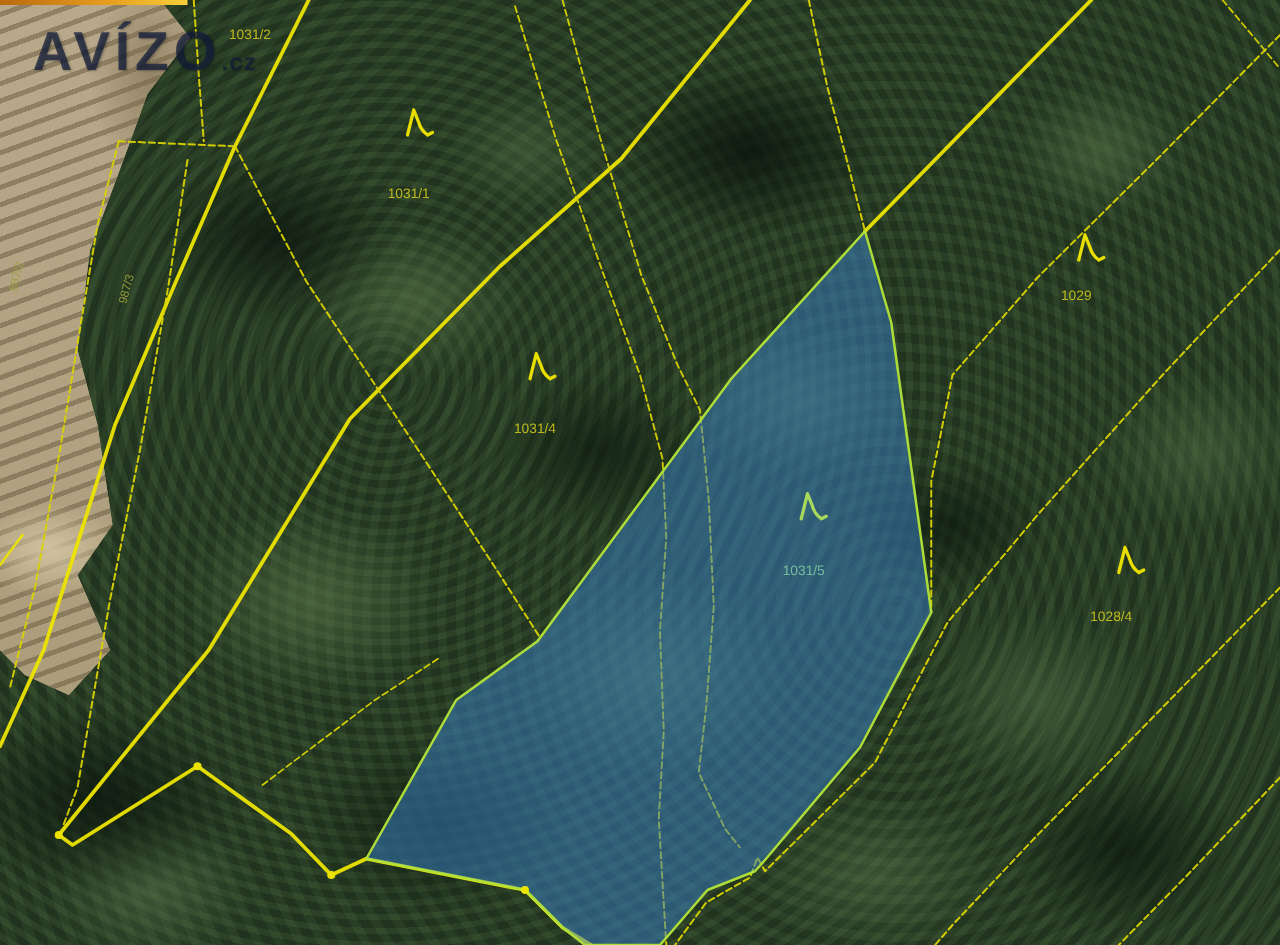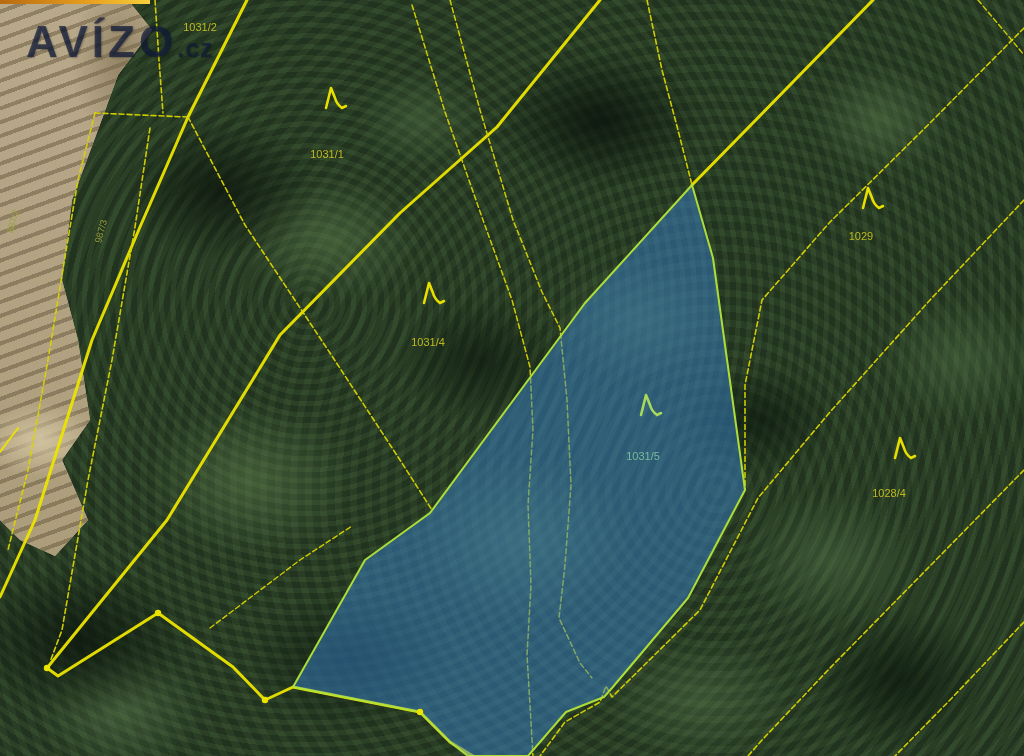--- a/index.html
+++ b/index.html
@@ -32,21 +32,21 @@
     background-color:#b3a183;background-image:
       radial-gradient(80px 50px at 40px 440px, rgba(214,199,164,.9), transparent 75%),
       radial-gradient(70px 120px at 120px 60px, rgba(120,104,74,.55), transparent 70%),
       repeating-linear-gradient(160deg, rgba(0,0,0,0) 0 9px, rgba(94,80,54,.45) 9px 13px),
       linear-gradient(180deg,#b9a98b,#a79875);}
   .mapsvg{position:absolute;inset:0;}
   .topbar{position:absolute;left:0;top:0;width:150px;height:4px;}
   .watermark{position:absolute;left:26px;top:20px;white-space:nowrap;
     font-weight:bold;font-size:44px;line-height:1;letter-spacing:4px;
     color:rgba(16,28,58,.72);text-shadow:1px 1px 2px rgba(0,0,0,.3);}
-  .watermark .cz{font-size:25px;letter-spacing:1px;}
+  .watermark .cz{font-size:19px;letter-spacing:1px;}
   text{font-family:"Liberation Sans",sans-serif;}
 </style>
 </head>
 <body>
 
 <div class="stage">
   <div class="photo"></div>
   <div class="field"></div>
   <svg class="mapsvg" id="mapsvg" viewBox="0 0 1024 756" width="1024" height="756">
       <polyline points="600,0 497,127 400,213 280,335 167,520 47,668 58,676 158,613 233,667 265,700 293,687 420,712 450,742 473,756" fill="none" stroke="#ece400" stroke-width="3" stroke-linejoin="round" stroke-linecap="round" stroke-dasharray="none" opacity="0.95"></polyline>

